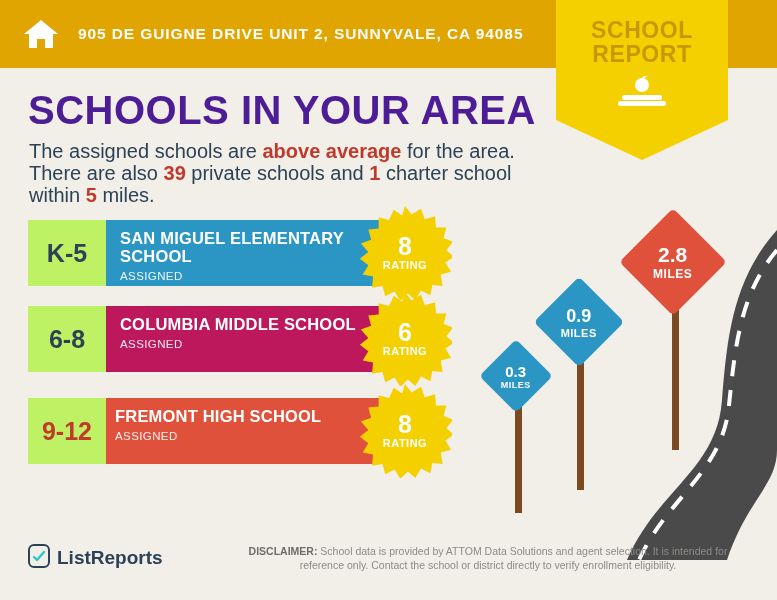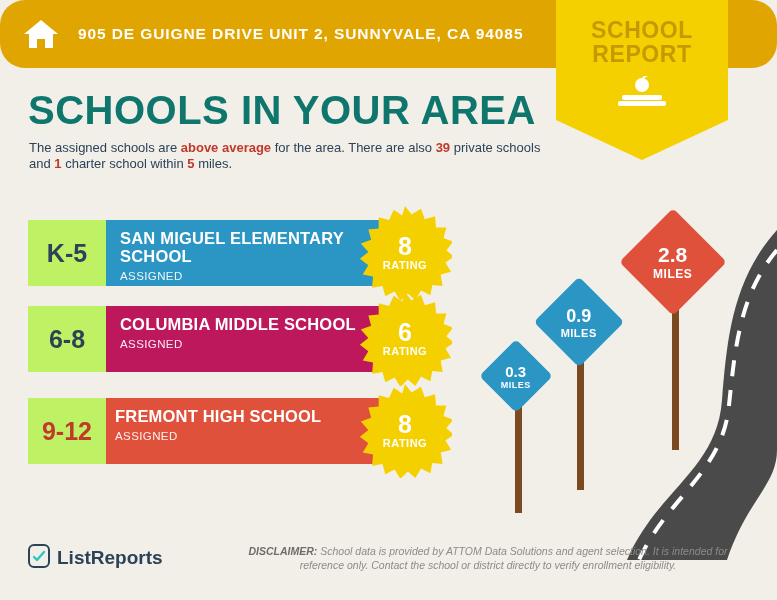--- a/index.html
+++ b/index.html
@@ -9,21 +9,21 @@
     background: #f2efe9;
     overflow: hidden;
     position: relative;
   }
   .page { position: relative; width: 777px; height: 600px; background: #f2efe9; }
 
   
   .header {
     position: absolute; top: 0; left: 0; width: 777px; height: 68px;
     background: #e0a500;
-    display: flex; align-items: center; border-radius: 25px;
+    display: flex; align-items: center;
   }
   .home-icon { margin-left: 22px; margin-right: 18px; width: 38px; height: 38px; }
   .address {
     color: #ffffff; font-size: 15.5px; letter-spacing: 0.9px;
     font-weight: bold; text-transform: uppercase;
     font-family: "Liberation Sans", sans-serif;
   }
 
   
   .badge {
@@ -36,26 +36,26 @@
     margin-top: 18px;
     color: #c59a00; font-size: 23px; font-weight: bold;
     letter-spacing: 0.6px; line-height: 24px;
     text-transform: uppercase;
   }
   .badge-icon { margin-top: 10px; }
 
   
   .main-title {
     position: absolute; top: 88px; left: 28px;
-    font-size: 40px; font-weight: bold; color: #0f766e;
+    font-size: 40px; font-weight: bold; color: #4c1d95;
     letter-spacing: 0.5px; text-transform: uppercase;
   }
   .subtitle {
     position: absolute; top: 140px; left: 29px; width: 520px;
-    font-size: 13px; color: #2c4257; line-height: 16px;
+    font-size: 20px; color: #2c4257; line-height: 22px;
   }
   .subtitle .red { color: #c0392b; font-weight: bold; }
 
   
   .school-row { position: absolute; left: 28px; height: 66px; }
   .row1 { top: 220px; }
   .row2 { top: 306px; }
   .row3 { top: 398px; }
 
   .grade-box {
@@ -110,21 +110,21 @@
 
   .sign-red .diamond { background: #e0513c; }
   .sign-blue .diamond { background: #2b95c4; }
   .sign-cyan .diamond { background: #2b95c4; }
 
   
   .footer-logo { position: absolute; left: 28px; bottom: 28px; display: flex; align-items: center; }
   .footer-logo .lg-text { font-size: 19px; font-weight: bold; color: #2c4257; margin-left: 7px; }
   .disclaimer {
     position: absolute; left: 228px; bottom: 28px; width: 520px;
-    font-size: 10.5px; line-height: 14px; color: #8d8b86; text-align: center; font-style: italic;
+    font-size: 10.5px; line-height: 14px; color: #8d8b86; text-align: center;
   }
   .disclaimer b { color: #6e6c67; }
 </style>
 </head>
 <body>
 
 <div class="page">
 
   <div class="header">
     <span class="home-icon">

